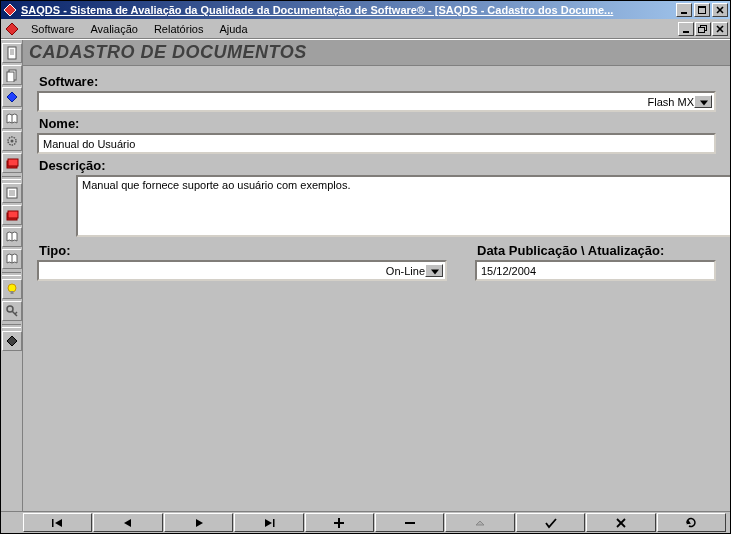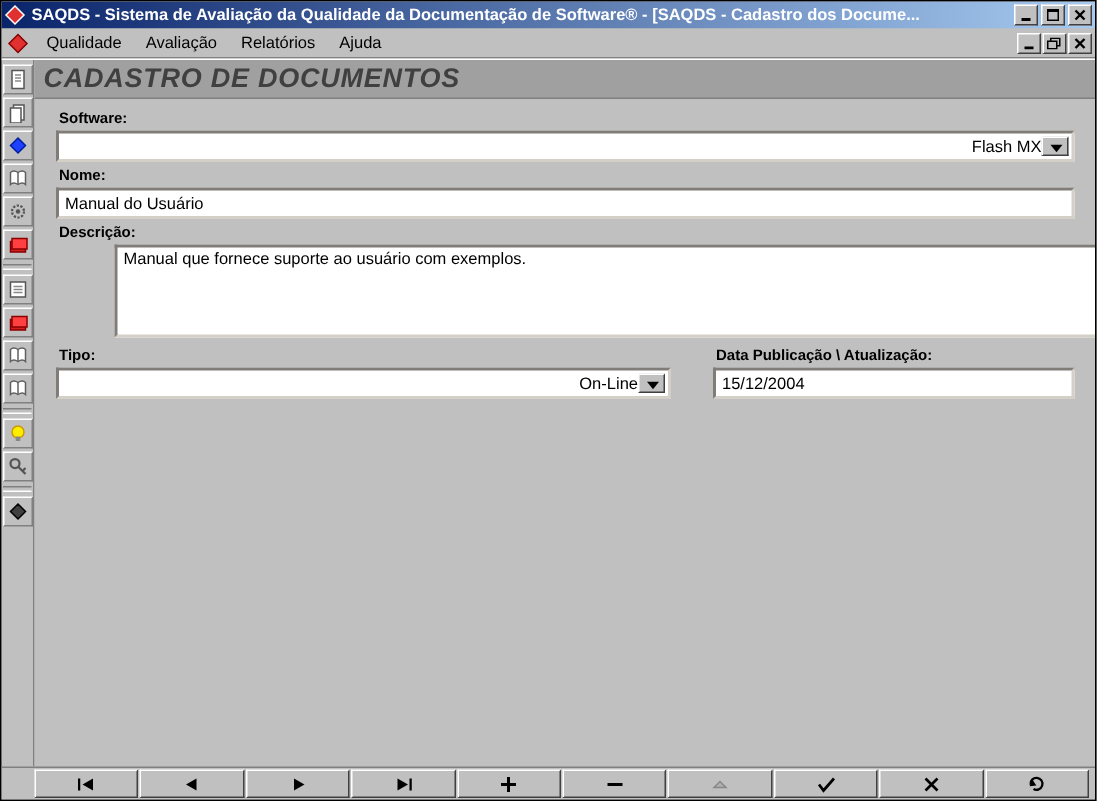--- a/index.html
+++ b/index.html
@@ -22,21 +22,21 @@
     align-items: center;
     padding: 0 2px;
     font-weight: bold;
     font-size: 11px;
   }
   .titlebar .icon { margin-right: 4px; }
   .app-icon {
     width:14px;height:14px;
     display:inline-flex;align-items:center;justify-content:center;
   }
-  .titlebar .title-text { flex: 1; white-space: nowrap; overflow: hidden; text-overflow: clip; }
+  .titlebar .title-text { flex: 1; white-space: nowrap; overflow: hidden; text-overflow: clip; text-decoration: underline; }
   .title-controls { display:flex; gap:2px; margin-left:4px;}
   .title-btn {
     width:16px;height:14px;
     background:#c0c0c0;
     border:1px solid #fff;
     border-right-color:#404040;
     border-bottom-color:#404040;
     display:flex;align-items:center;justify-content:center;
     font-size:10px;font-family:Arial;
     color:#000;
@@ -106,21 +106,21 @@
     letter-spacing:0.5px;
   }
   .form-area {
     flex:1;
     padding:8px 14px 4px 14px;
     overflow:auto;
   }
   .form-group { margin-bottom:4px; }
   .form-label {
     font-weight:bold;
-    font-size:10px;
+    font-size:13px;
     display:block;
     margin-bottom:2px;
     margin-left:2px;
   }
   .form-control, .form-select, .form-textarea {
     width:100%;
     font-family:Tahoma,Arial,sans-serif;
     font-size:11px;
     background:#fff;
     border:2px inset #d4d0c8;
@@ -214,21 +214,21 @@
       </div>
   </div>
 </div>
 
 <div class="menubar">
   <span class="menu-icon app-icon">
     <svg width="14" height="14" viewBox="0 0 14 14">
         <polygon points="7,1 13,7 7,13 1,7" fill="#e03030" stroke="#800" stroke-width="1"></polygon>
       </svg>
   </span>
-  <span class="menu-item">Qualidade</span>
+  <span class="menu-item">Software</span>
   <span class="menu-item">Avaliação</span>
   <span class="menu-item">Relatórios</span>
   <span class="menu-item">Ajuda</span>
   <div class="mdi-controls">
     <div class="mdi-btn">
         <svg width="8" height="8">
           <rect x="1" y="6" width="6" height="2" fill="#000"></rect>
         </svg>
       </div>
     <div class="mdi-btn">

